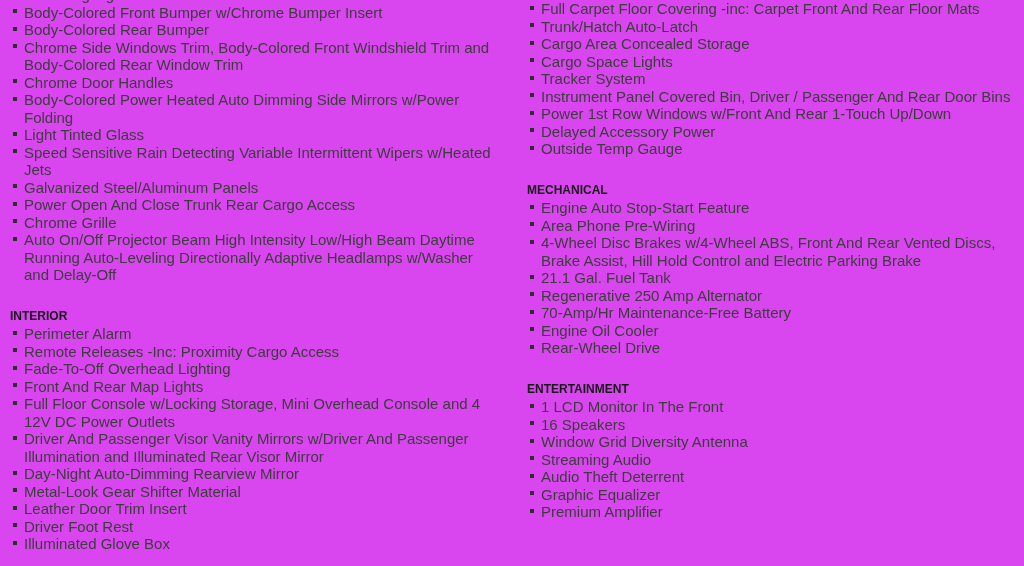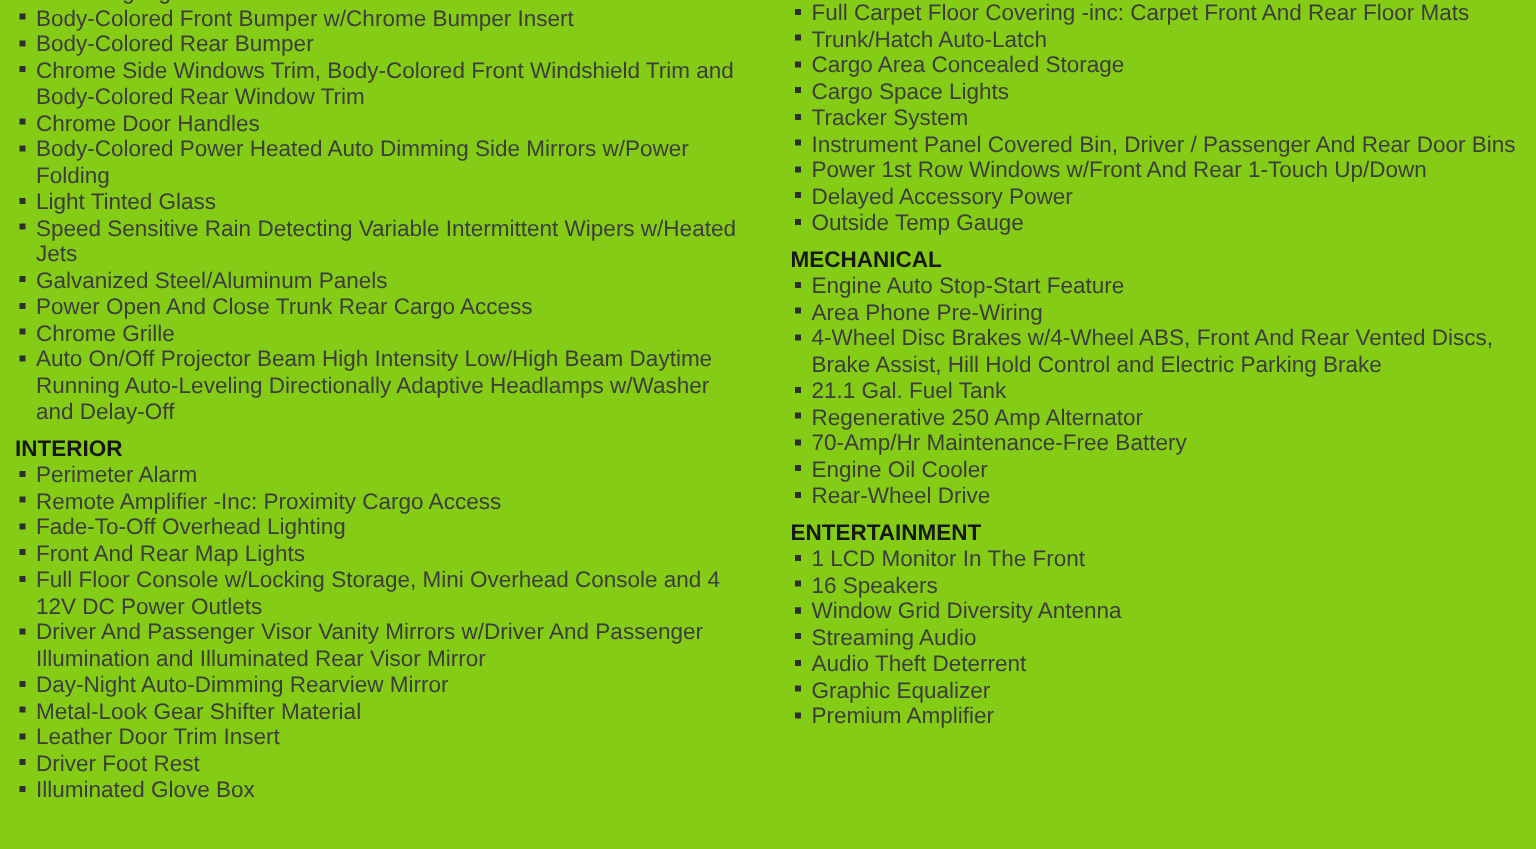--- a/index.html
+++ b/index.html
@@ -11,35 +11,35 @@
     width: 1024px;
     height: 566px;
     overflow: hidden;
     font-family: "Liberation Sans", sans-serif;
   }
   .page {
     position: relative;
     width: 1024px;
     height: 566px;
     overflow: hidden;
-    background: #84cc16;
+    background: #d946ef;
   }
   .col {
     position: absolute;
     top: 0;
   }
   .col-left  { left: 10px;  width: 492px; }
   .col-right { left: 527px; width: 486px; }
 
   .section-heading {
-    font-size: 15px;
+    font-size: 12px;
     line-height: 17.5px;
     font-weight: bold;
     color: #181818;
-    margin-top: 7px;
+    margin-top: 24px;
   }
   .feature-list {
     list-style: none;
     margin: 0;
     padding: 0;
   }
   .feature-item {
     position: relative;
     font-size: 15px;
     line-height: 17.5px;
@@ -73,21 +73,21 @@
         <li class="feature-item"><span class="bullet"></span><span>Light Tinted Glass</span></li>
         <li class="feature-item"><span class="bullet"></span><span>Speed Sensitive Rain Detecting Variable Intermittent Wipers w/Heated Jets</span></li>
         <li class="feature-item"><span class="bullet"></span><span>Galvanized Steel/Aluminum Panels</span></li>
         <li class="feature-item"><span class="bullet"></span><span>Power Open And Close Trunk Rear Cargo Access</span></li>
         <li class="feature-item"><span class="bullet"></span><span>Chrome Grille</span></li>
         <li class="feature-item"><span class="bullet"></span><span>Auto On/Off Projector Beam High Intensity Low/High Beam Daytime Running Auto-Leveling Directionally Adaptive Headlamps w/Washer and Delay-Off</span></li>
       </ul>
       <div class="section-heading">INTERIOR</div>
       <ul class="feature-list">
         <li class="feature-item"><span class="bullet"></span><span>Perimeter Alarm</span></li>
-        <li class="feature-item"><span class="bullet"></span><span>Remote Amplifier -Inc: Proximity Cargo Access</span></li>
+        <li class="feature-item"><span class="bullet"></span><span>Remote Releases -Inc: Proximity Cargo Access</span></li>
         <li class="feature-item"><span class="bullet"></span><span>Fade-To-Off Overhead Lighting</span></li>
         <li class="feature-item"><span class="bullet"></span><span>Front And Rear Map Lights</span></li>
         <li class="feature-item"><span class="bullet"></span><span>Full Floor Console w/Locking Storage, Mini Overhead Console and 4 12V DC Power Outlets</span></li>
         <li class="feature-item"><span class="bullet"></span><span>Driver And Passenger Visor Vanity Mirrors w/Driver And Passenger Illumination and Illuminated Rear Visor Mirror</span></li>
         <li class="feature-item"><span class="bullet"></span><span>Day-Night Auto-Dimming Rearview Mirror</span></li>
         <li class="feature-item"><span class="bullet"></span><span>Metal-Look Gear Shifter Material</span></li>
         <li class="feature-item"><span class="bullet"></span><span>Leather Door Trim Insert</span></li>
         <li class="feature-item"><span class="bullet"></span><span>Driver Foot Rest</span></li>
         <li class="feature-item"><span class="bullet"></span><span>Illuminated Glove Box</span></li>
       </ul>

